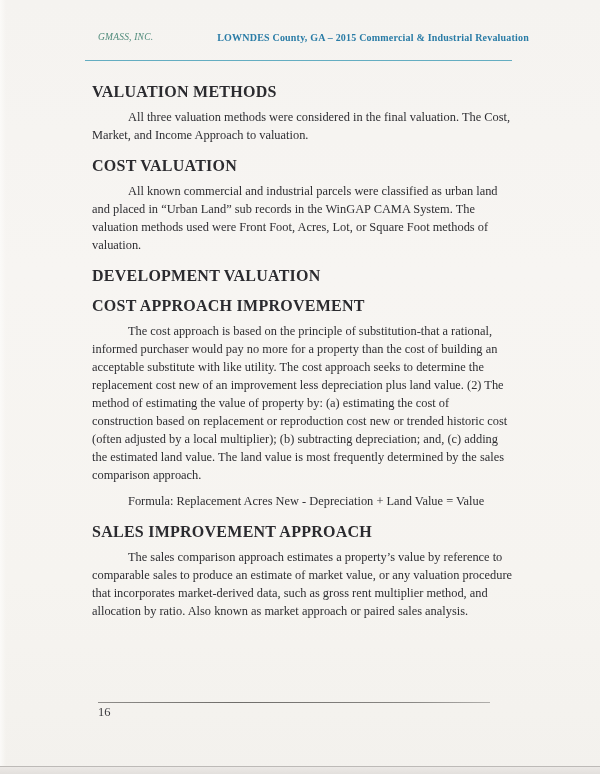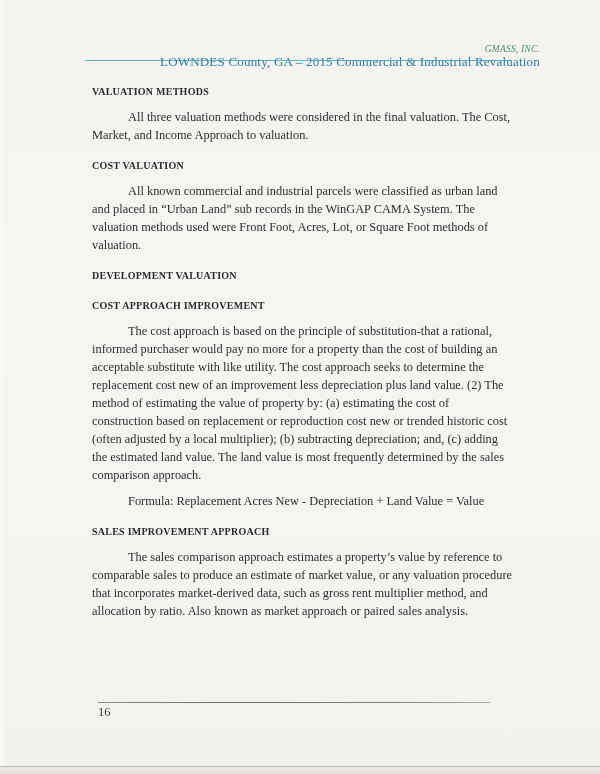--- a/index.html
+++ b/index.html
@@ -20,51 +20,51 @@
     position: absolute; left: 0; right: 0; bottom: 0; height: 7px;
     background: linear-gradient(180deg, #ece9e6 0%, #e2dfdc 100%);
     border-top: 1px solid #bdbab7;
   }
   .scan-edge-left {
     position: absolute; left: 0; top: 0; bottom: 0; width: 6px;
     background: linear-gradient(90deg, #fbfaf8, rgba(251,250,248,0));
   }
 
   .header-row {
-    position: absolute; top: 44px; left: 98px; right: 60px;
-    display: flex; align-items: flex-end; flex-direction: column;
+    position: absolute; top: 32px; left: 98px; right: 60px;
+    display: flex; align-items: flex-start;
   }
   .header-company {
     font-style: italic;
     font-size: 9.5px;
     color: var(--header-company, #4e8a7a);
     letter-spacing: 0.2px;
     white-space: nowrap;
   }
   .header-title {
-    margin-left: 36px;
-    font-weight: normal;
-    font-size: 13px;
+    margin-left: 64px;
+    font-weight: bold;
+    font-size: 10px;
     color: var(--header-title, #2a7ca6);
     letter-spacing: 0.2px;
     white-space: nowrap;
   }
   .header-rule {
     position: absolute; top: 60px; left: 85px; width: 427px; height: 1px;
     background: var(--rule, #4aa0b8);
     opacity: 0.85;
   }
 
   .content {
     position: absolute; top: 84px; left: 92px; width: 421px;
   }
   .doc-section { margin: 0 0 14px 0; }
   .doc-section h2 {
     margin: 0;
-    font-size: 10px;
+    font-size: 16px;
     font-weight: bold;
     letter-spacing: 0.25px;
     line-height: 16px;
     color: #2b2b2f;
   }
   .doc-section p {
     margin: 8px 0 0 0;
     font-size: 12.4px;
     line-height: 18px;
     text-indent: 36px;

